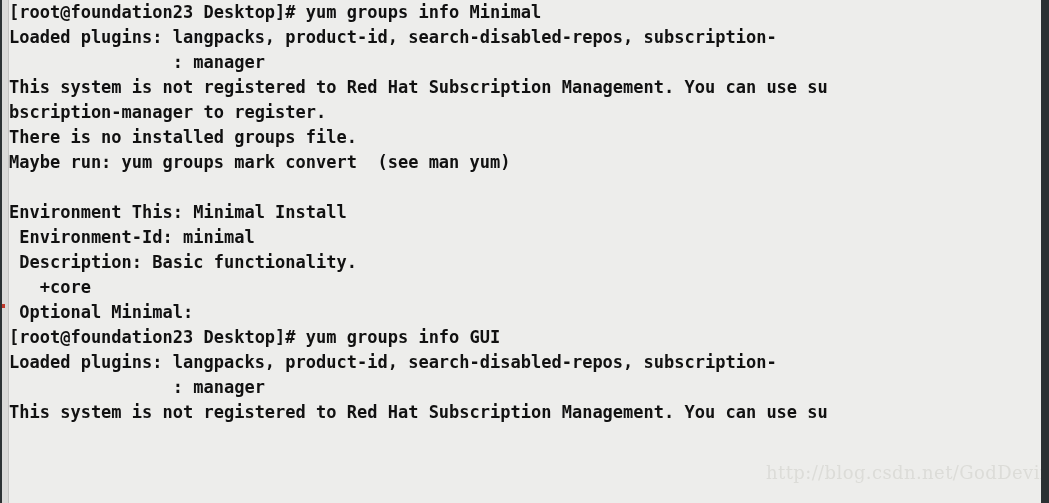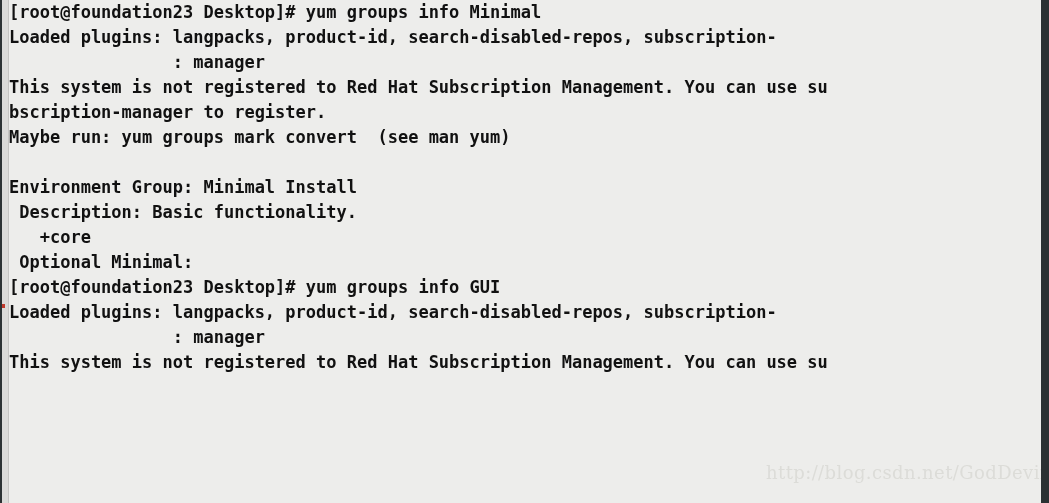--- a/index.html
+++ b/index.html
@@ -91,23 +91,25 @@
   <div class="left-scroll-trough"></div>
   <div class="left-scroll-thumb"></div>
   <div class="scroll-tick" style="top:304px"></div>
 
   <div id="term">
     <div class="line">[root@foundation23 Desktop]# yum groups info Minimal</div>
     <div class="line">Loaded plugins: langpacks, product-id, search-disabled-repos, subscription-</div>
     <div class="line">                : manager</div>
     <div class="line">This system is not registered to Red Hat Subscription Management. You can use su</div>
     <div class="line">bscription-manager to register.</div>
+    <div class="line">There is no installed groups file.</div>
     <div class="line">Maybe run: yum groups mark convert  (see man yum)</div>
     <div class="line"></div>
-    <div class="line">Environment Group: Minimal Install</div>
+    <div class="line">Environment This: Minimal Install</div>
+    <div class="line"> Environment-Id: minimal</div>
     <div class="line"> Description: Basic functionality.</div>
     <div class="line">   +core</div>
     <div class="line"> Optional Minimal:</div>
     <div class="line">[root@foundation23 Desktop]# yum groups info GUI</div>
     <div class="line">Loaded plugins: langpacks, product-id, search-disabled-repos, subscription-</div>
     <div class="line">                : manager</div>
     <div class="line">This system is not registered to Red Hat Subscription Management. You can use su</div>
   </div>
 
   <div class="watermark">http://blog.csdn.net/GodDevin</div>

